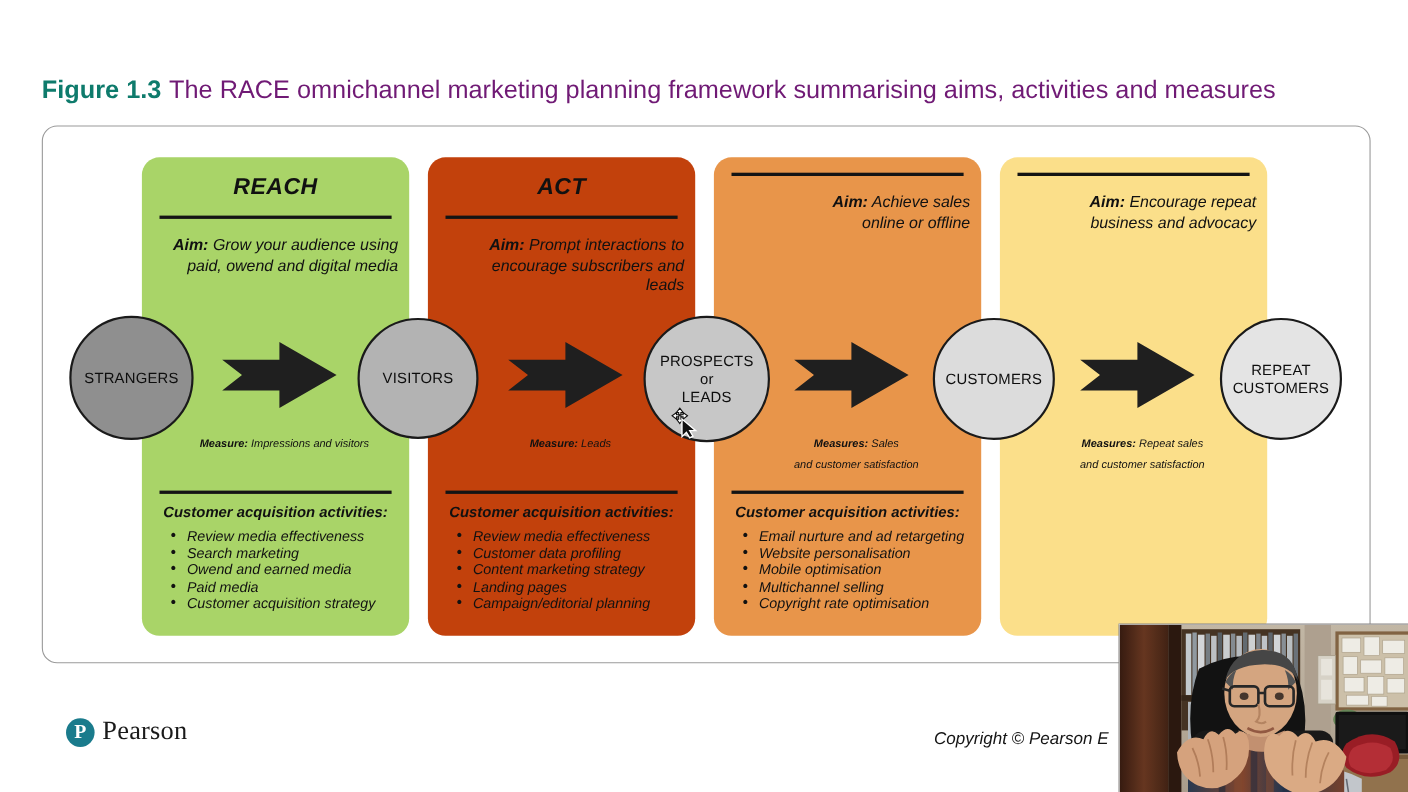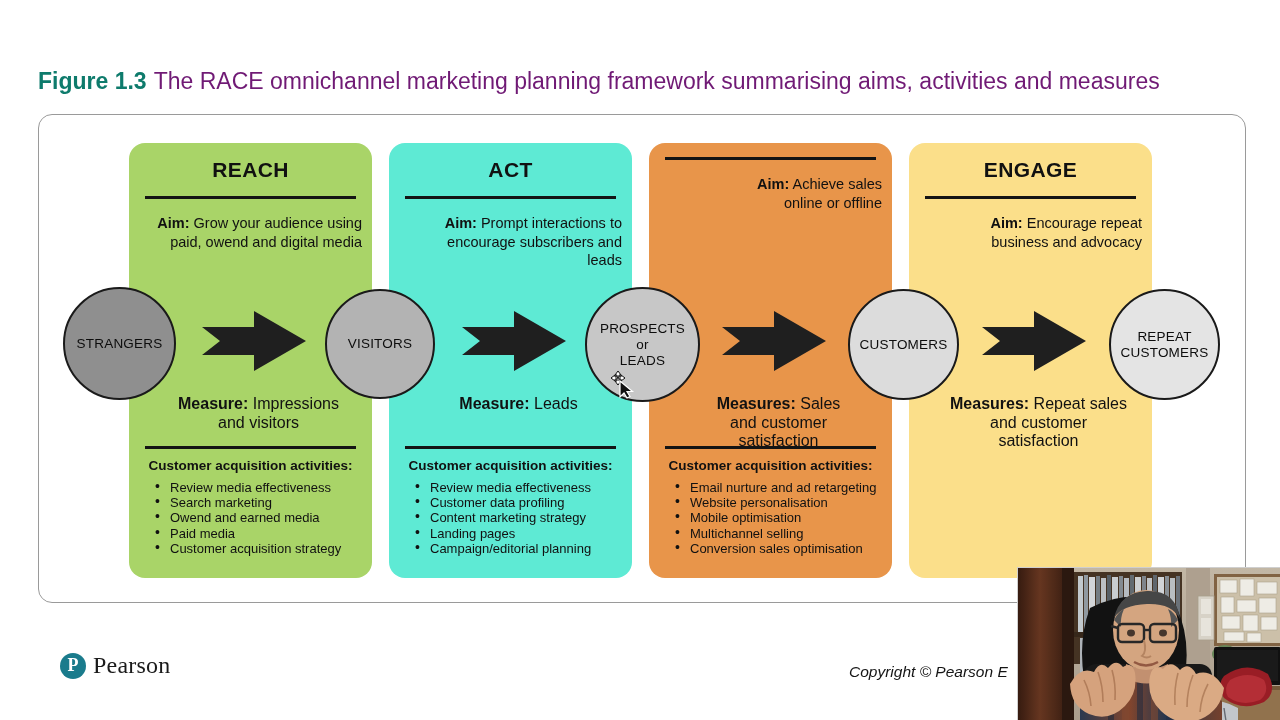--- a/index.html
+++ b/index.html
@@ -40,21 +40,21 @@
     border: 1px solid #9a9a9a;
     border-radius: 14px;
     box-sizing: border-box;
     background: #ffffff;
   }
 
   
   .stages {
     position: absolute;
     left: 38px; top: 114px;
-    width: 1077px; height: 489px;
+    width: 1077px; height: 489px; font-style: italic;
   }
   .panel {
     position: absolute;
     top: 29px;
     width: 243px;
     height: 435px;
     border-radius: 16px;
     box-sizing: border-box;
     padding: 0;
   }
@@ -84,21 +84,21 @@
     color: #111111;
     padding: 15px 10px 0 22px;
   }
   .aim b, .measure b, .acts-title { font-weight: bold; }
 
   .measure {
     position: absolute;
     left: 16px; right: 0;
     top: 252px;
     text-align: center;
-    font-size: 16px;
+    font-size: 10px;
     line-height: 18.5px;
     color: #111111;
     padding: 0 23px;
     box-sizing: border-box;
   }
   .measure.two { top: 252px; }
 
   .acts {
     position: absolute;
     left: 0; right: 0;
@@ -251,21 +251,21 @@
         <ul>
           <li>Review media effectiveness</li>
           <li>Search marketing</li>
           <li>Owend and earned media</li>
           <li>Paid media</li>
           <li>Customer acquisition strategy</li>
         </ul>
       </div>
     </div>
 
-    <div class="panel p1" id="panel1" style="background: #5eead4;">
+    <div class="panel p1" id="panel1" style="background: #c2410c;">
       <div class="panel-head">ACT</div>
       <div class="rule"></div>
       <div class="aim">
         <b>Aim:</b>
         <span>Prompt interactions to</span><br>
         <span>encourage subscribers and leads</span>
       </div>
       <div class="measure">
         <b>Measure:</b>
         <span>Leads</span>
@@ -296,27 +296,26 @@
         <span>and customer satisfaction</span>
       </div>
       <div class="acts">
         <div class="rule2"></div>
         <div class="acts-title">Customer acquisition activities:</div>
         <ul>
           <li>Email nurture and ad retargeting</li>
           <li>Website personalisation</li>
           <li>Mobile optimisation</li>
           <li>Multichannel selling</li>
-          <li>Conversion sales optimisation</li>
+          <li>Copyright rate optimisation</li>
         </ul>
       </div>
     </div>
 
     <div class="panel p3" id="panel3" style="background: rgb(251, 223, 138);">
-      <div class="panel-head">ENGAGE</div>
       <div class="rule"></div>
       <div class="aim">
         <b>Aim:</b>
         <span>Encourage repeat</span><br>
         <span>business and advocacy</span>
       </div>
       <div class="measure two">
         <b>Measures:</b>
         <span>Repeat sales</span><br>
         <span>and customer satisfaction</span>

